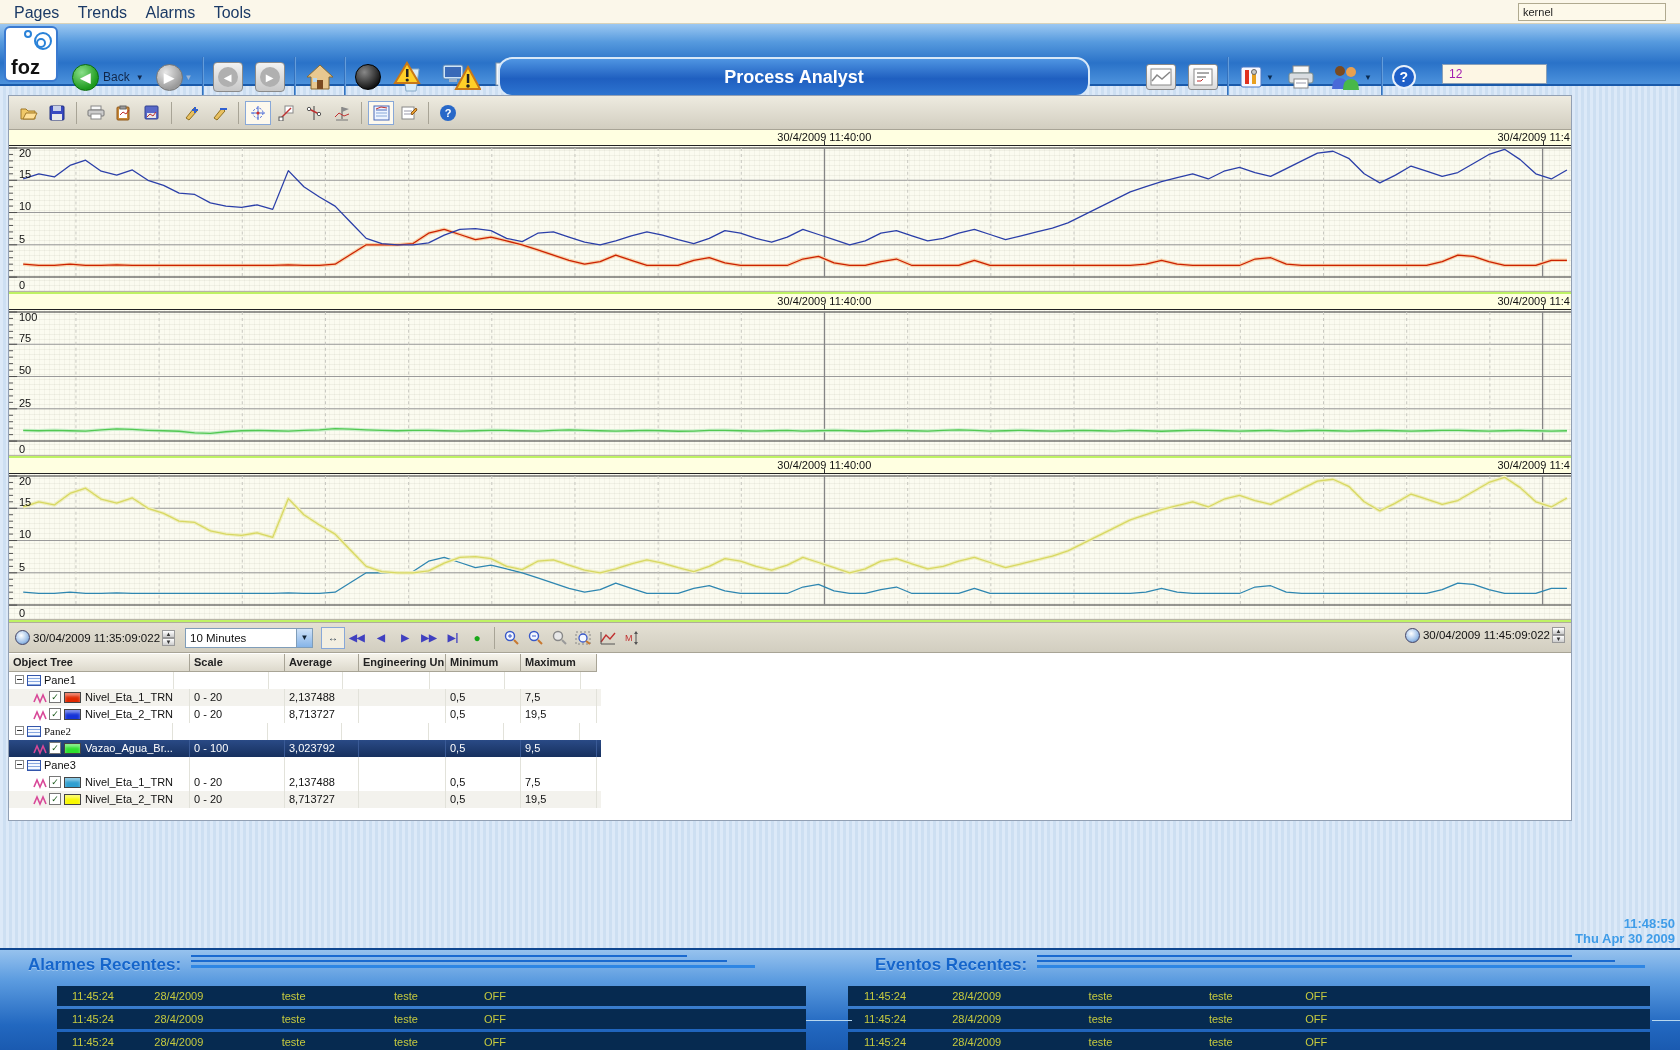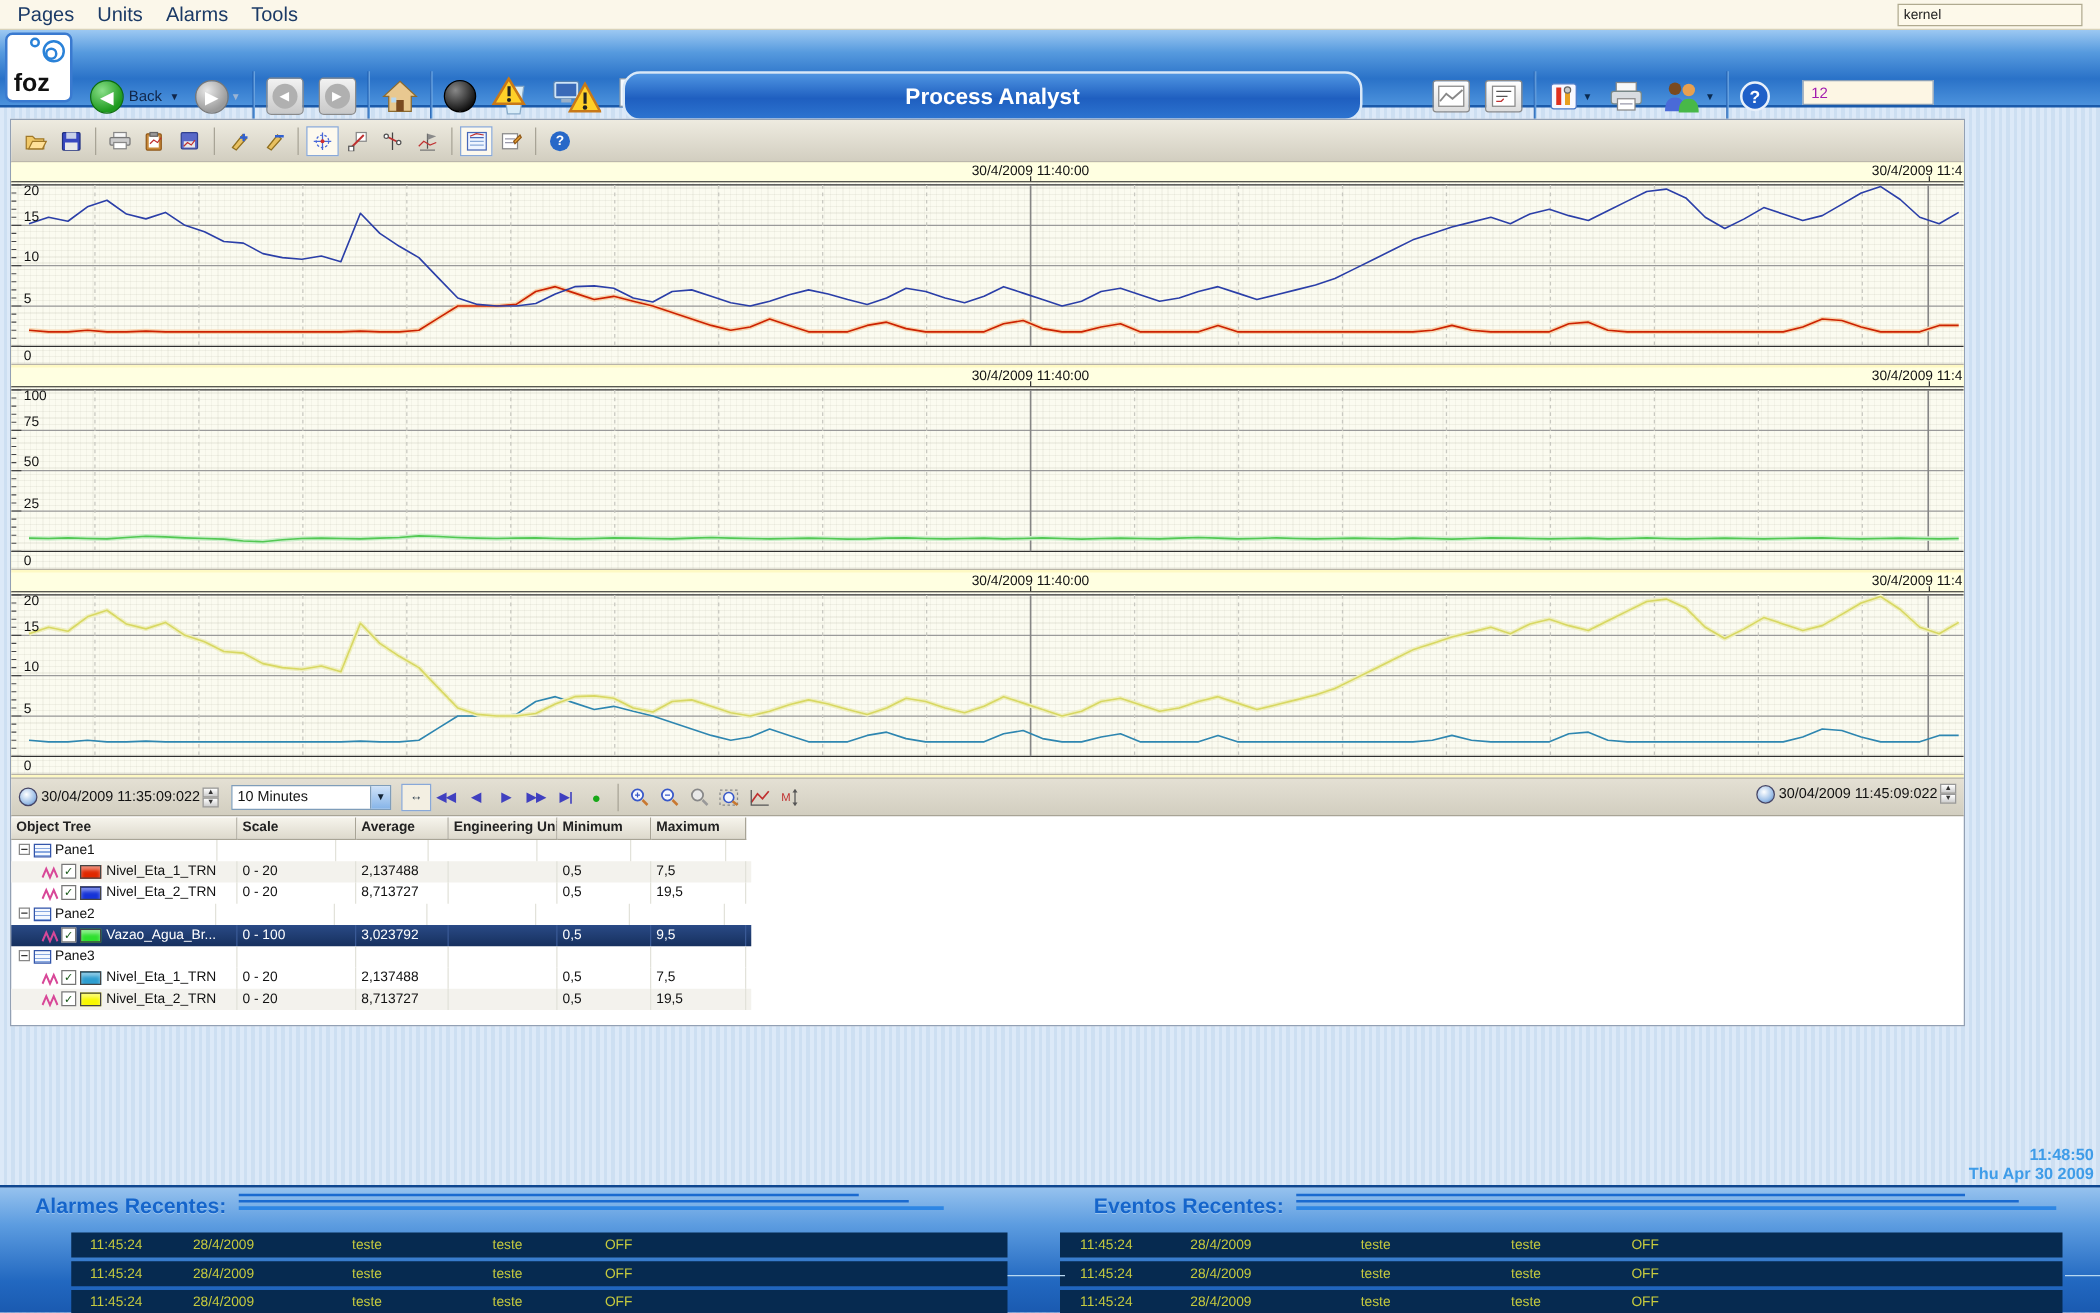--- a/index.html
+++ b/index.html
@@ -56,21 +56,21 @@
   .trend-window { position:absolute; left:8px; top:95px; width:1564px; height:726px;
     background:#fff; border:1px solid #92a0b4; }
   .trend-toolbar { position:absolute; left:0; top:0; width:100%; height:34px;
     background:linear-gradient(#eeebe0,#d2cec0); border-bottom:1px solid #a8a496;
     display:flex; align-items:center; padding-left:6px; }
   .tt-btn { width:26px; height:24px; margin:0 1px; display:flex; align-items:center;
     justify-content:center; cursor:pointer; border:1px solid transparent; }
   .tt-btn.pressed { background:#fdf9ee; border:1px solid #88a8d8; }
   .tt-sep { width:1px; height:22px; background:#a8a496; margin:0 5px; }
   
-  #charts { position:absolute; left:0; top:34px; width:100%; height:492px; background:#fef9c3; }
+  #charts { position:absolute; left:0; top:34px; width:100%; height:492px; background:#bef264; }
   .chart-pane { position:relative; width:100%; height:162px; margin-bottom:2px; }
   .chart-header { position:relative; width:100%; height:16px; background:#ffffe1;
     border-bottom:1px solid #222; font-size:11px; color:#111; }
   .c-center { position:absolute; left:52.2%; top:1px; transform:translateX(-50%); white-space:nowrap; }
   .c-right  { position:absolute; right:1px; top:1px; white-space:nowrap; }
   .c-tick { position:absolute; bottom:0; width:1px; height:4px; background:#333; }
   .chart-plot { position:relative; width:100%; height:146px;
     background:
       repeating-linear-gradient(0deg, rgba(140,140,120,0.10) 0 1px, transparent 1px 5px),
       repeating-linear-gradient(90deg, rgba(140,140,120,0.07) 0 1px, transparent 1px 5px),
@@ -139,21 +139,21 @@
   .a-row { position:relative; height:20px; margin-bottom:3px; background:#062a50; }
   .a-row span { position:absolute; top:4px; font-size:11px; color:#c6ca3e; white-space:nowrap; }
   .mid-line { position:absolute; left:806px; top:70px; width:46px; height:1px; background:#b8d8f0; }
   .right-line { position:absolute; left:1652px; top:70px; width:28px; height:1px; background:#b8d8f0; }
 </style>
 </head>
 <body>
 
 <div class="menubar">
   <span class="menu-item">Pages</span>
-  <span class="menu-item">Units</span>
+  <span class="menu-item">Trends</span>
   <span class="menu-item">Alarms</span>
   <span class="menu-item">Tools</span>
   <input class="kernel-input" value="kernel" style="">
 </div>
 
 <div class="toolbar-main">
   <div class="logo-box">
     <span class="logo-text">foz</span>
     <span class="logo-ring" style="right:4px;top:4px;width:18px;height:18px;"></span>
     <span class="logo-ring" style="right:10px;top:10px;width:10px;height:10px;"></span>
@@ -697,21 +697,21 @@
           <div class="t-cell" style="width: 181px; padding-left: 24px;"><svg width="14" height="12" class="zig">
               <polyline points="1,10 4,3 7,10 10,3 13,10" fill="none" stroke="#d84898" stroke-width="1.6"></polyline>
             </svg><span class="cb">✓</span><span class="swatch" style="background: rgb(21, 51, 216);"></span><span>Nivel_Eta_2_TRN</span></div>
           <div class="t-cell" style="width: 95px;">0 - 20</div>
           <div class="t-cell" style="width: 74px;">8,713727</div>
           <div class="t-cell" style="width: 87px;"></div>
           <div class="t-cell" style="width: 75px;">0,5</div>
           <div class="t-cell" style="width: 76px;">19,5</div>
         </div>
         <div class="t-row group-row">
-          <div class="t-cell" style="width: 164px;"><span class="expand-box"><i></i></span><span class="pane-ico"></span><span>Pane2</span></div>
+          <div class="t-cell" style="width: 164px; font-family: Liberation Serif, serif;"><span class="expand-box"><i></i></span><span class="pane-ico"></span><span>Pane2</span></div>
           <div class="t-cell" style="width: 95px;"></div>
           <div class="t-cell" style="width: 74px;"></div>
           <div class="t-cell" style="width: 87px;"></div>
           <div class="t-cell" style="width: 75px;"></div>
           <div class="t-cell" style="width: 76px;"></div>
         </div>
         <div class="t-row sel">
           <div class="t-cell" style="width: 181px; padding-left: 24px;"><svg width="14" height="12" class="zig">
               <polyline points="1,10 4,3 7,10 10,3 13,10" fill="none" stroke="#d84898" stroke-width="1.6"></polyline>
             </svg><span class="cb">✓</span><span class="swatch" style="background: rgb(46, 224, 46);"></span><span>Vazao_Agua_Br...</span></div>

